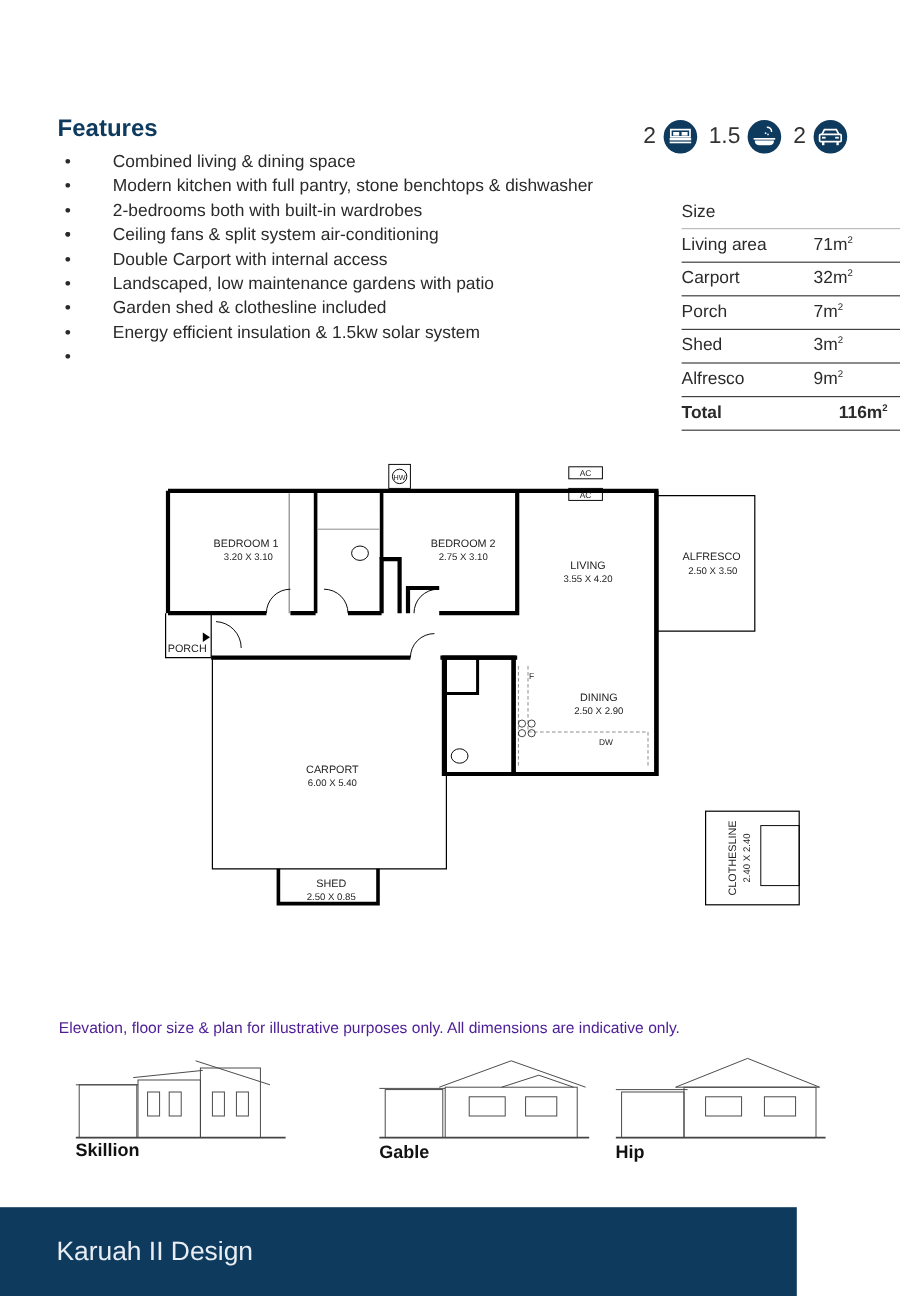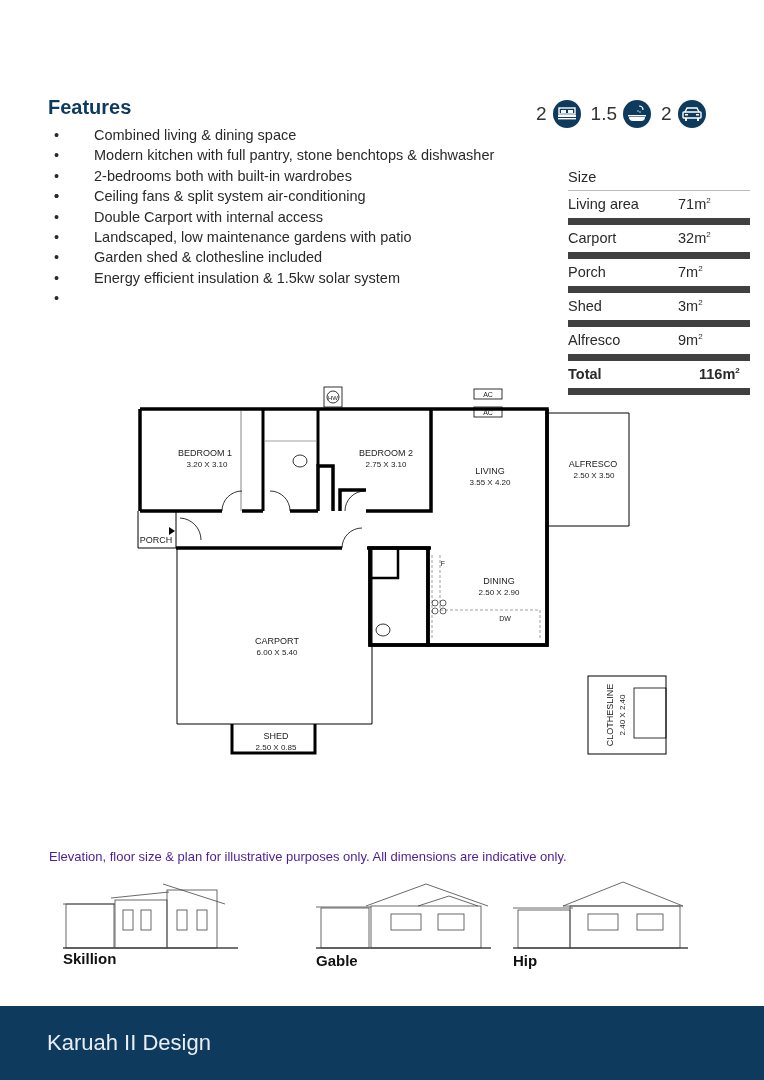--- a/index.html
+++ b/index.html
@@ -7,29 +7,29 @@
   .features { position:absolute; left:48px; top:96px; }
   .features h2 { margin:0 0 6px 0; font-size:20px; font-weight:bold; color:#0e3a5e; }
   .features ul { list-style:none; margin:0; padding:0; }
   .features li { position:relative; font-size:14.5px; line-height:20.4px; padding-left:46px; color:#2a2a2a; }
   .features li .bullet { position:absolute; left:6px; top:0; }
   .icons { position:absolute; left:536px; top:100px; display:flex; align-items:center; }
   .icons .num { font-size:19px; color:#333; margin-right:6px; }
   .icons .circ { width:28px; height:28px; border-radius:50%; background:#0e3a5e; margin-right:10px; display:flex; align-items:center; justify-content:center; }
   .size { position:absolute; left:528px; top:164px; width:182px;margin-left:40px; }
   .size .hdr { font-size:14.5px; height:26px; line-height:26px; border-bottom:1px solid #bbb; }
-  .size .row { display:flex; font-size:14.5px; height:27px; line-height:27px; border-bottom:7px solid #404040; }
+  .size .row { display:flex; font-size:14.5px; height:27px; line-height:27px; border-bottom:1px solid #404040; }
   .size .row .k { width:110px; }
   .size .row.total { font-weight:bold;gap:21px; }
   sup { font-size:8px; vertical-align:super; line-height:0; }
   .plan { position:absolute; left:0; top:380px; }
   .disclaimer { position:absolute; left:49px; top:849px; font-size:13px; color:#4c1d95; }
   .elev { position:absolute; top:880px; }
   .elev .lbl { position:absolute; font-size:15px; font-weight:bold; color:#111; }
-  .footer { position:absolute; left:0; top:1006px; width:764px; height:74px; background:#0e3a5e; }
+  .footer { position:absolute; left:0; top:1006px; width:664px; height:74px; background:#0e3a5e; }
   .footer .title { position:absolute; left:47px; top:24px; font-size:22px; color:#e8eef4; font-weight:normal; }
 </style>
 </head>
 <body>
 
 <div class="features">
   <h2>Features</h2>
   <ul>
     <li><span class="bullet">•</span><span>Combined living &amp; dining space</span></li>
     <li><span class="bullet">•</span><span>Modern kitchen with full pantry, stone benchtops &amp; dishwasher</span></li>

